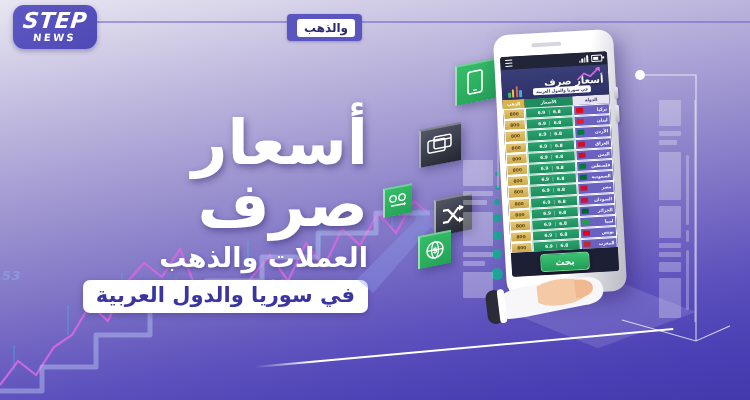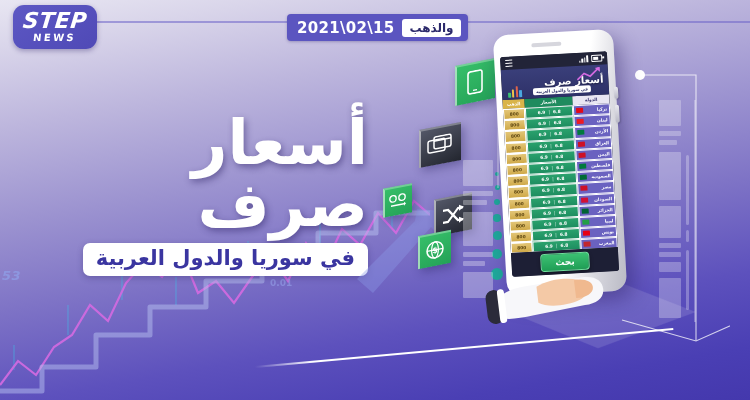--- a/index.html
+++ b/index.html
@@ -245,26 +245,26 @@
   <div class="chart-num2">0.01</div>
   <div class="whiteline"></div>
 
   <div class="logo-rule"></div>
   <div class="logo">
     <div class="l1">STEP</div>
     <div class="l2">NEWS</div>
   </div>
 
   <div class="datepill">
-    <div class="dnum">2021\02\15</div>
     <div class="dday">والذهب</div>
   </div>
 
   <div class="headline">
     <div class="h-main">أسعار صرف</div>
+    <div class="h-sub">العملات والذهب</div>
     <div><span class="h-badge">في سوريا والدول العربية</span></div>
   </div>
 
   <div class="uparrow">
     <svg viewBox="0 0 90 95">
         <polygon points="62,4 88,6 86,32 76,22 18,88 2,74 60,16" fill="#8c9ae8"></polygon>
       </svg>
   </div>
 
   <div class="ficon green" id="ic-phone">

